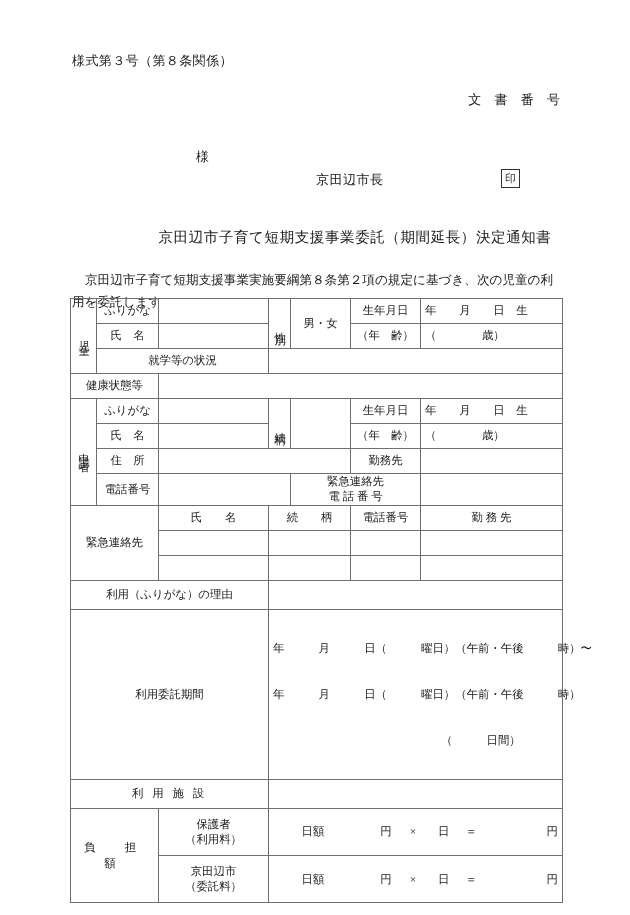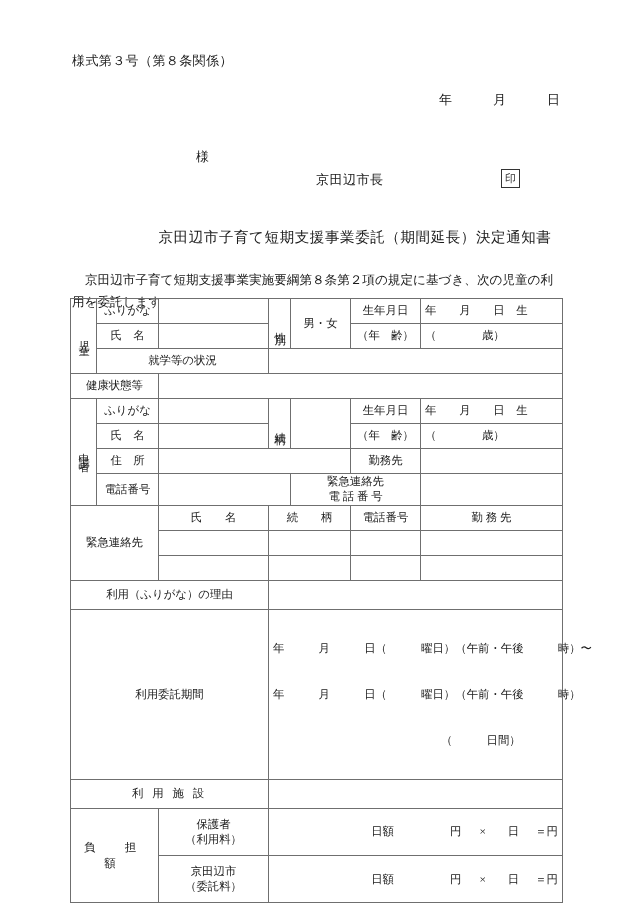--- a/index.html
+++ b/index.html
@@ -152,37 +152,37 @@
     padding: 4px 6px 4px 30px;
     white-space: pre;
     line-height: 1.55;
     margin-left: 16px;
   }
   .period-cell .tail {
     display: block;
     padding-left: 168px;
   }
   .money-cell {
-    text-align: right;
+    text-align: left;
     padding: 0 8px 0 10px;
     white-space: pre;
     position: relative;
   }
   .money-cell .mid { padding-left: 56px; }
   .money-cell .end { float: right; }
 </style>
 </head>
 <body>
 
 <div class="page">
 
   <div class="form-no">様式第３号（第８条関係）</div>
 
   <div class="doc-meta">
-    <div class="line2">年　　月　　日</div>
+    <div class="line1">文 書 番 号</div>
   </div>
 
   <div class="addressee">様</div>
 
   <div class="issuer-row">
     <div class="issuer-name">京田辺市長</div>
     <div class="seal-box">印</div>
   </div>
 
   <div class="doc-title">京田辺市子育て短期支援事業委託（期間延長）決定通知書</div>

